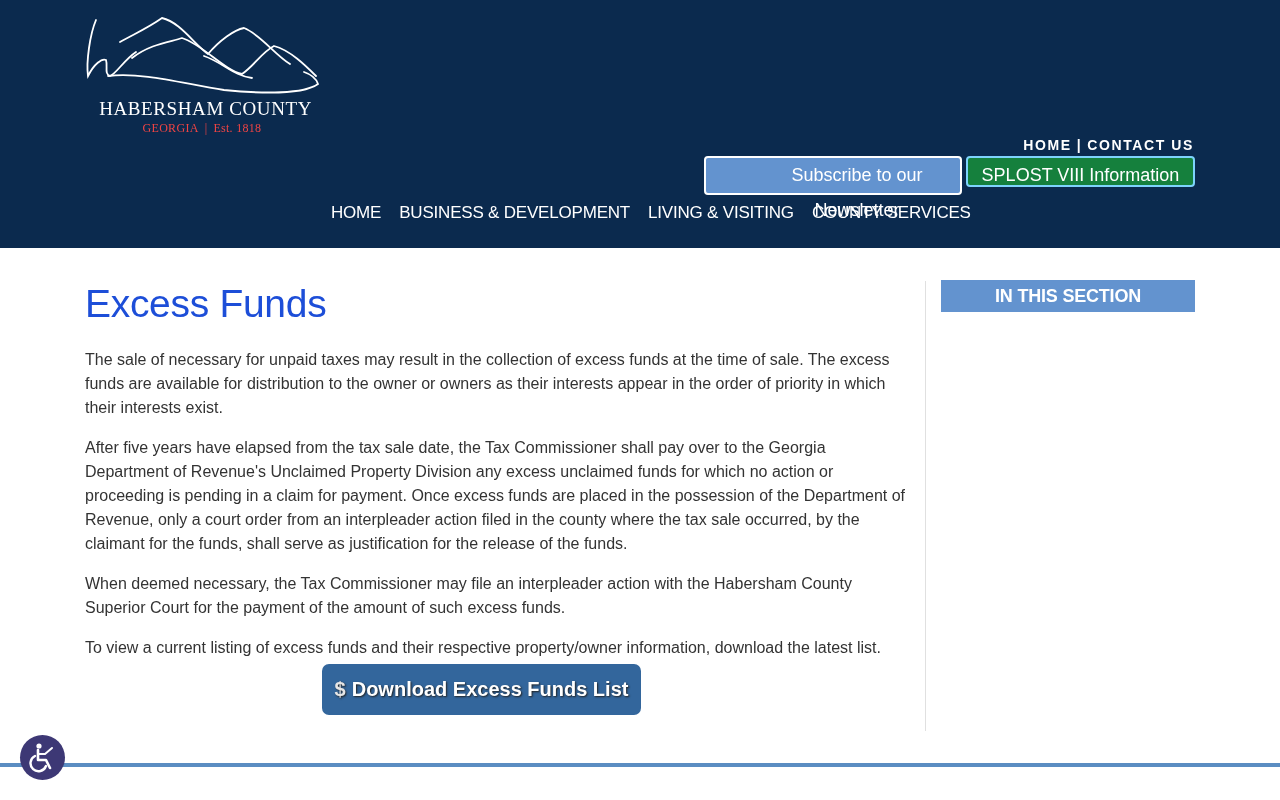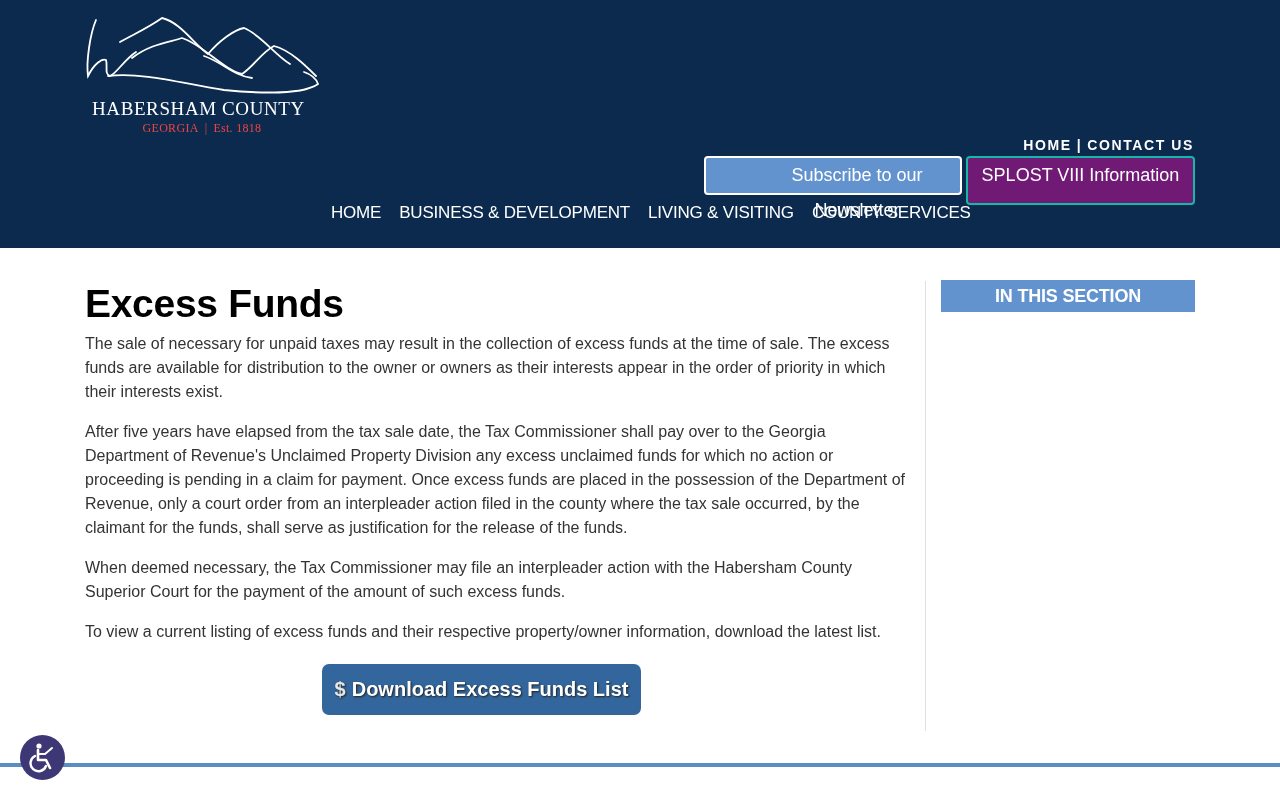--- a/index.html
+++ b/index.html
@@ -2,40 +2,40 @@
 <html><head>
   <meta charset="utf-8">
   <style>
     * { box-sizing: border-box; margin: 0; padding: 0; }
     html, body { width: 1280px; height: 800px; overflow: hidden; background: #ffffff; }
     body { font-family: "Liberation Sans", "DejaVu Sans", sans-serif; color: #2b2b2b; position: relative; }
 
     .header { position: absolute; left: 0; top: 0; width: 1280px; height: 248px; background: #0b2a4e; }
     .logo { position: absolute; left: 84px; top: 14px; width: 240px; height: 122px; }
     .logo svg { position: absolute; left: 0; top: 0; }
-    .logo-title { position: absolute; left: 8px; top: 84px; width: 220px; text-align: left;
+    .logo-title { position: absolute; left: 8px; top: 84px; width: 220px; text-align: right;
       font-family: "Liberation Serif", "DejaVu Serif", serif; color: #fff; font-size: 19px; letter-spacing: 0.6px; }
     .logo-sub { position: absolute; left: 8px; top: 107px; width: 220px; text-align: center;
       font-family: "Liberation Serif", "DejaVu Serif", serif; color: #ef4444; font-size: 12px; letter-spacing: 0.3px; }
     .logo-sub .sep { display: inline-block; margin: 0 6px; }
 
     .util-links { position: absolute; right: 86px; top: 137px; color: #fff; font-weight: bold; font-size: 14px; letter-spacing: 1.6px; }
     .util-links a { color: #fff; text-decoration: none; }
     .util-links .pipe { margin: 0 5px; }
 
     .btn-subscribe { position: absolute; left: 704px; top: 156px; width: 258px; height: 39px; background: #6393cf;
       border: 2px solid #ffffff; border-radius: 4px; color: #fff; font-size: 18px; text-align: center; line-height: 35px; padding-left: 48px; }
-    .btn-splost { position: absolute; left: 966px; top: 156px; width: 229px; height: 49px; background: #701a75;
-      border: 2px solid #14b8a6; border-radius: 4px; color: #fff; font-size: 18px; text-align: center; line-height: 35px; }
+    .btn-splost { position: absolute; left: 966px; top: 156px; width: 229px; height: 31px; background: #15803d;
+      border: 2px solid #7dd3fc; border-radius: 4px; color: #fff; font-size: 18px; text-align: center; line-height: 35px; }
 
     .main-nav { position: absolute; left: 322px; top: 201px; display: flex; gap: 0; }
     .main-nav .nav-item { color: #fff; font-size: 17px; padding: 0 9px; line-height: 24px; letter-spacing: -0.2px; text-decoration: none; }
 
     .content { position: absolute; left: 85px; top: 280px; width: 825px; }
-    .page-title { font-size: 39px; font-weight: bold; color: #000000; line-height: 48px; margin-bottom: 4px; letter-spacing: -0.3px; }
+    .page-title { font-size: 39px; font-weight: normal; color: #1d4ed8; line-height: 48px; margin-bottom: 20px; letter-spacing: -0.3px; }
     .content p { font-size: 16px; line-height: 24px; color: #333; margin-bottom: 16px; }
 
     .download-btn { position: absolute; left: 322px; top: 664px; width: 319px; height: 51px; background: #33669c;
       border-radius: 7px; color: #fff; font-weight: bold; font-size: 20px; text-align: center; line-height: 51px;
       text-shadow: 1px 1px 2px #222; }
     .download-btn .dollar { color: #e6e6e6; margin-right: 6px; }
 
     .divider-v { position: absolute; left: 925px; top: 281px; width: 1px; height: 450px; background: #e0e0e0; }
     .section-header { position: absolute; left: 941px; top: 280px; width: 254px; height: 32px; background: #6393cf;
       color: #fff; font-weight: bold; font-size: 18px; text-align: center; line-height: 32px; letter-spacing: -0.2px; }

